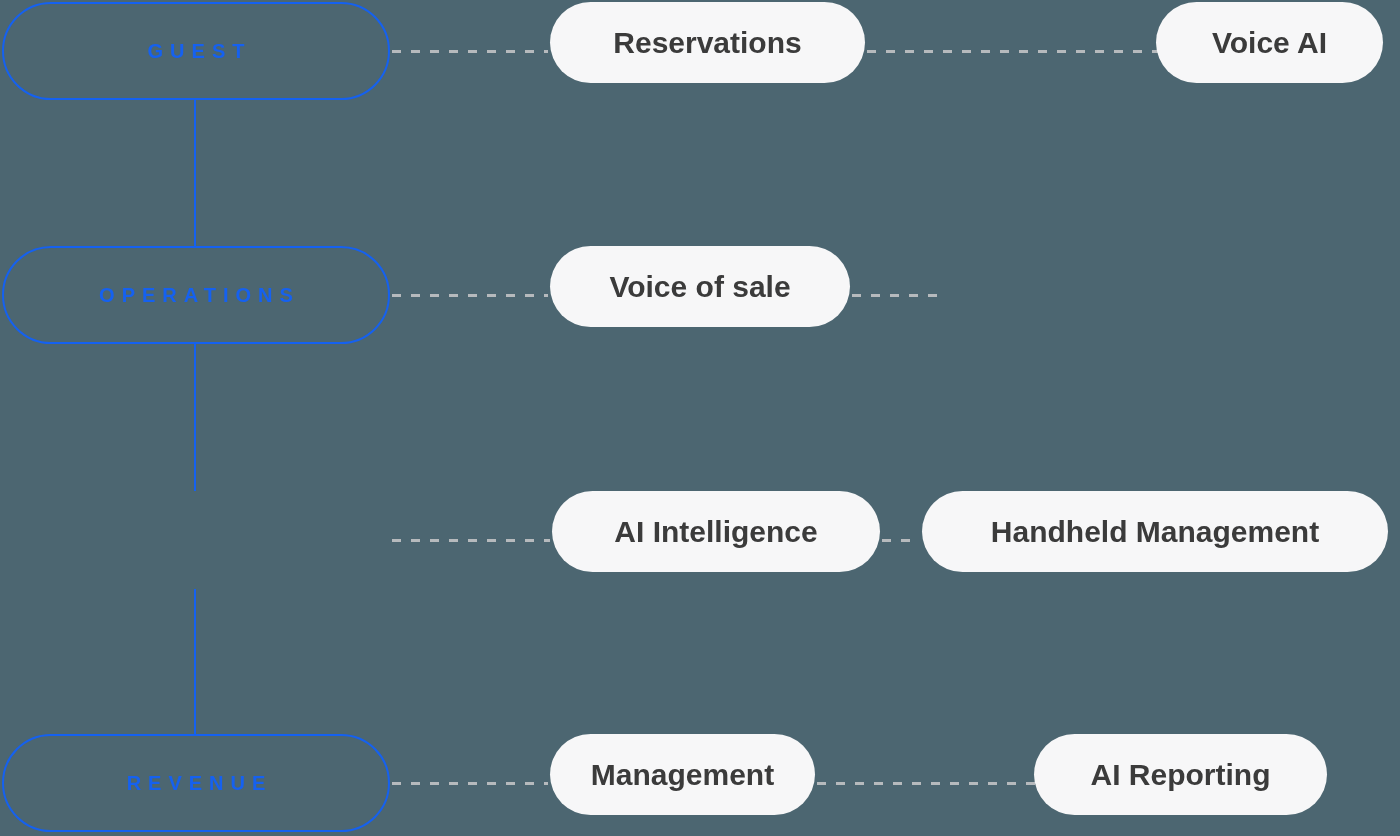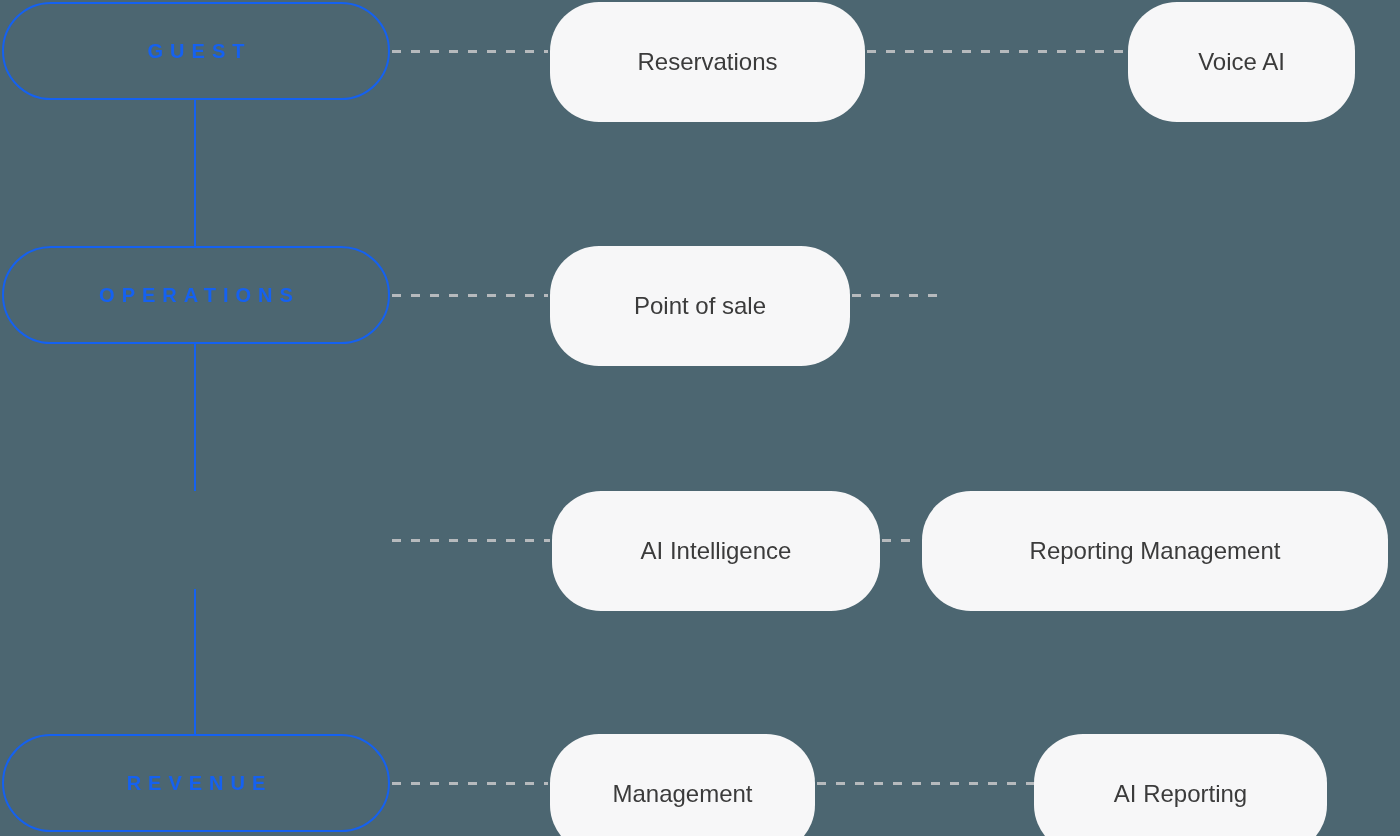--- a/index.html
+++ b/index.html
@@ -28,47 +28,47 @@
     background:transparent;
     display:flex;align-items:center;justify-content:center;
     color:var(--blue);
     font-size:20px;font-weight:700;
     letter-spacing:7px;padding-left:7px;
     text-transform:uppercase;
     white-space:nowrap;
   }
   .product-pill{
     position:absolute;
-    height:120px;
+    height:81px;
     background:var(--card);
     border-radius:49px;
     display:flex;align-items:center;justify-content:center;
     color:var(--card-text);
-    font-size:24px;font-weight:400;
+    font-size:30px;font-weight:700;
     white-space:nowrap;
   }
   .vline{
     position:absolute;
     left:194px;width:2px;
     background:var(--blue);
   }
   .dash{
     position:absolute;
     height:3px;
     background:repeating-linear-gradient(90deg, var(--dash) 0 9px, transparent 9px 19px);
   }
   
   .row1{top:2px;}  .row2{top:246px;}  .row3{top:491px;}  .row4{top:734px;}
   
   .v1{top:100px;height:146px;}
   .v2{top:344px;height:147px;}
   .v3{top:589px;height:145px;}
   
   .p-reservations{left:550px;width:315px;}
-  .p-voice-ai{left:1128px;width:227px;text-align:center;}
+  .p-voice-ai{left:1156px;width:227px;text-align:center;}
   .p-point-of-sale{left:550px;width:300px;}
   .p-handheld{left:940px;width:450px;}
   .p-ai-intelligence{left:552px;width:328px;}
   .p-inventory{left:922px;width:466px;}
   .p-marketing{left:550px;width:265px;}
   .p-ai-reporting{left:1034px;width:293px;}
   
   .d1{top:50px;}  .d2{top:294px;}  .d3{top:539px;}  .d4{top:782px;}
   .d1a{left:392px;width:156px;}
   .d1b{left:867px;width:299px;}
@@ -95,22 +95,22 @@
   <div class="dash d3 d3a"></div>
   <div class="dash d3 d3b"></div>
   <div class="dash d4 d4a"></div>
   <div class="dash d4 d4b"></div>
 
   <div class="stage-pill row1">GUEST</div>
   <div class="product-pill row1 p-reservations">Reservations</div>
   <div class="product-pill row1 p-voice-ai">Voice AI</div>
 
   <div class="stage-pill row2">OPERATIONS</div>
-  <div class="product-pill row2 p-point-of-sale">Point of sale</div>
+  <div class="product-pill row2 p-point-of-sale">Voice of sale</div>
 
   <div class="product-pill row3 p-ai-intelligence">AI Intelligence</div>
-  <div class="product-pill row3 p-inventory">Reporting Management</div>
+  <div class="product-pill row3 p-inventory">Handheld Management</div>
 
   <div class="stage-pill row4">REVENUE</div>
   <div class="product-pill row4 p-marketing">Management</div>
   <div class="product-pill row4 p-ai-reporting">AI Reporting</div>
 
 </div>
 
 </body></html>

